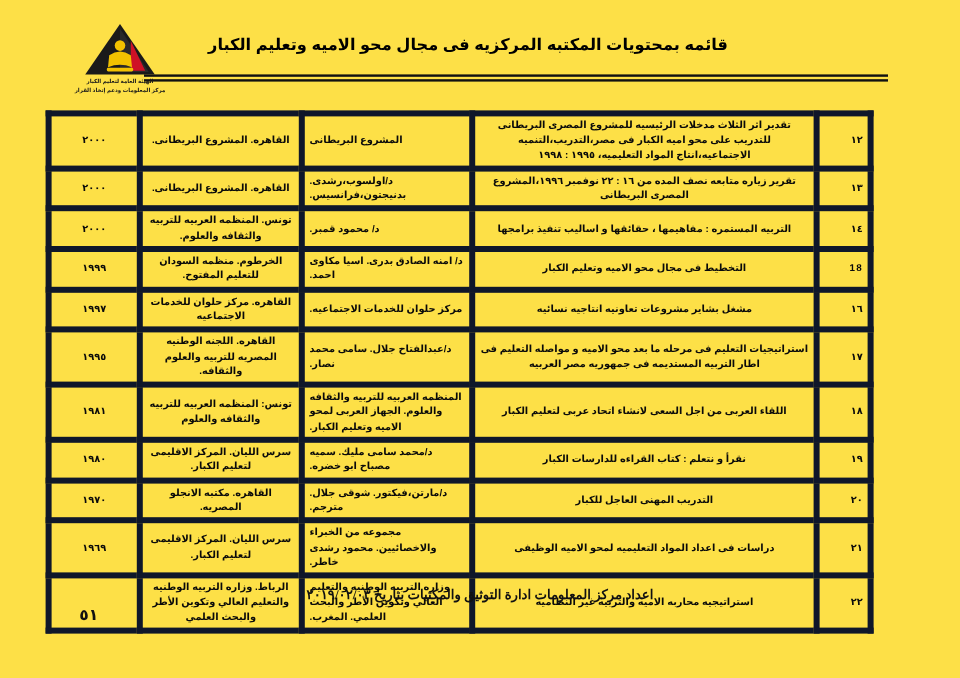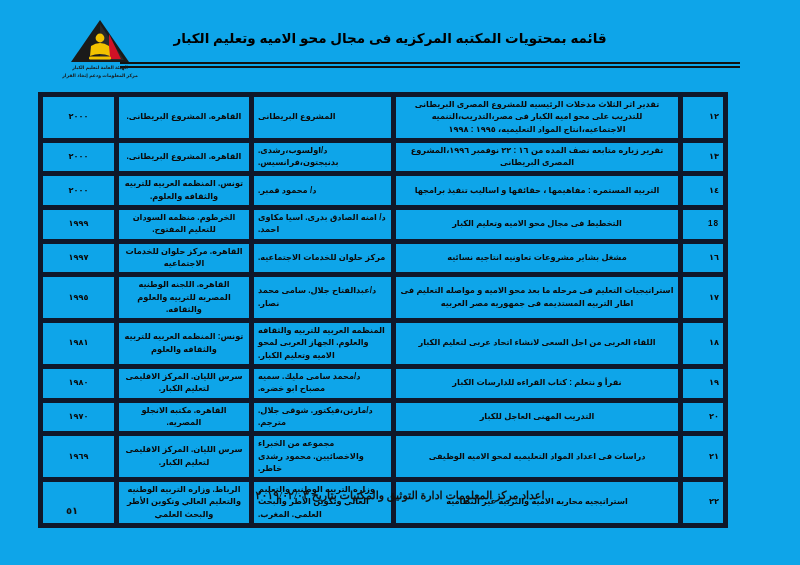--- a/index.html
+++ b/index.html
@@ -14,21 +14,21 @@
     height: 565px;
     position: relative;
     font-family: "Liberation Sans", "DejaVu Sans", sans-serif;
     color: #000000;
     overflow: hidden;
   }
 
   .page {
     position: absolute;
     inset: 0;
-    background: #0ea5e9;
+    background: #fde047;
   }
 
   
   .header {
     position: absolute;
     top: 22px;
     left: 0;
     right: 0;
     height: 62px;
   }
@@ -134,21 +134,21 @@
     text-align: center;
     font-size: 11px;
     font-weight: bold;
     color: #111;
     font-family: Liberation Serif, serif;
   }
   .page-number {
     position: absolute;
     top: 505px;
     left: 66px;
-    font-size: 10px;
+    font-size: 13px;
     font-weight: bold;
     letter-spacing: 1px;
     color: #111;
   }
 </style>
 </head>
 <body>
 
 <div class="page">
 

